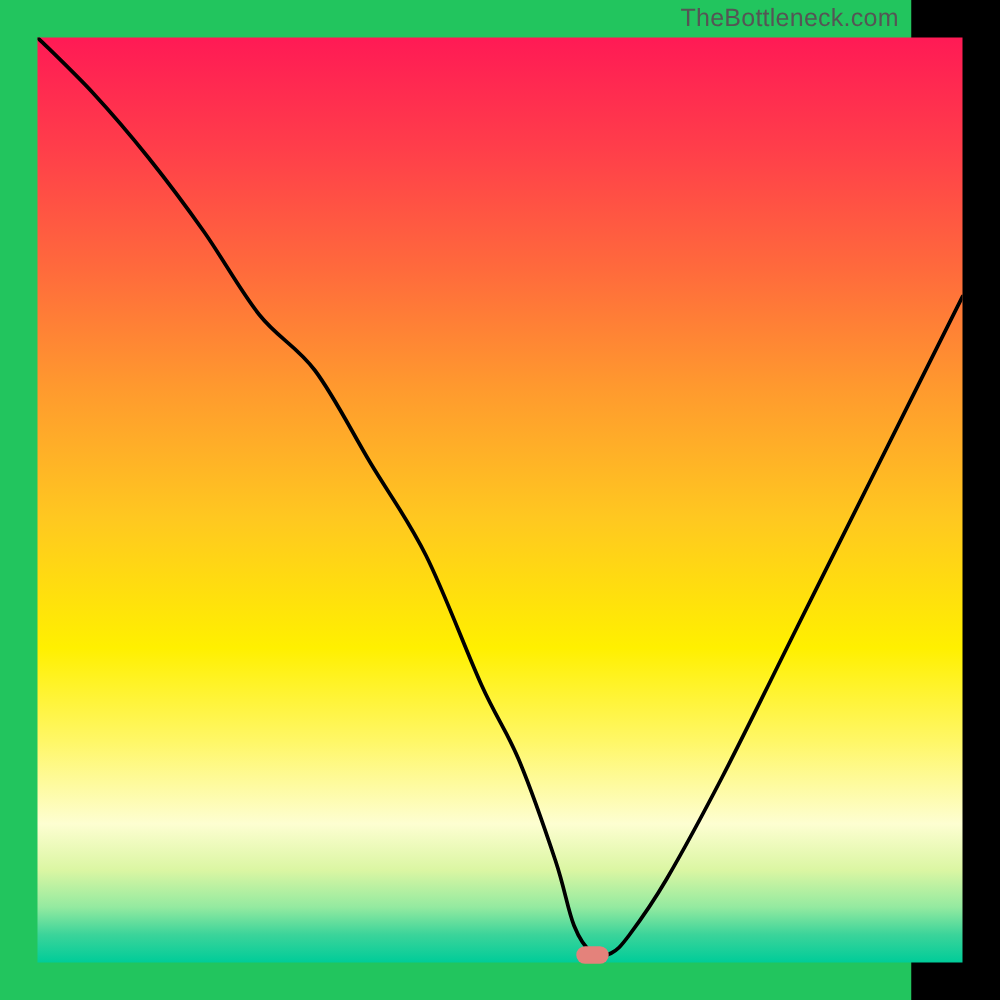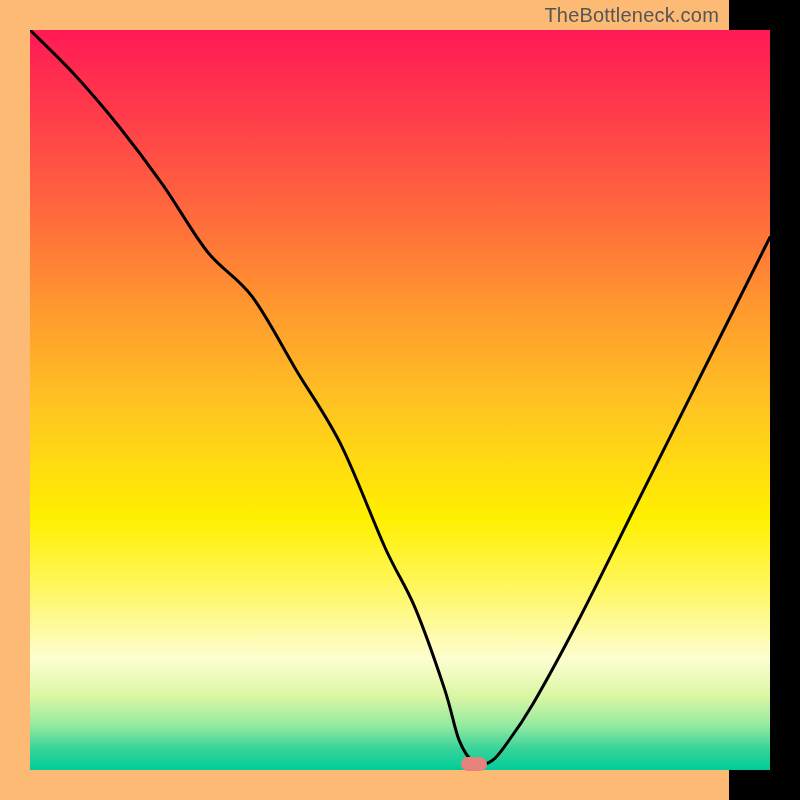--- a/index.html
+++ b/index.html
@@ -8,21 +8,21 @@
     width: 800px;
     height: 800px;
     background: #000;
     overflow: hidden;
     font-family: Arial, Helvetica, sans-serif;
   }
   .frame {
     position: relative;
     width: 729px;
     height: 800px;
-    background: #fdba74;
+    background: #22c55e;
   }
   .watermark {
     position: absolute;
     top: 4px;
     right: 10px;
     color: #555;
     font-size: 20px;
     font-weight: 500;
     letter-spacing: 0.2px;
     z-index: 30;

